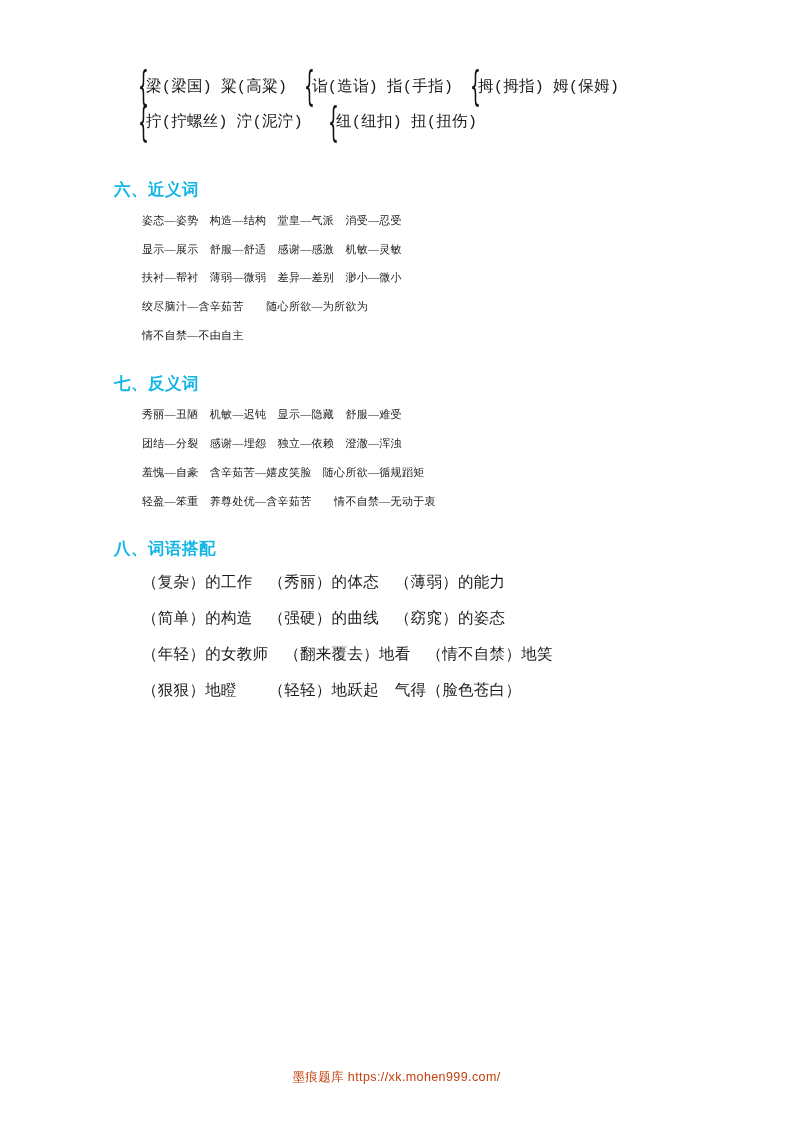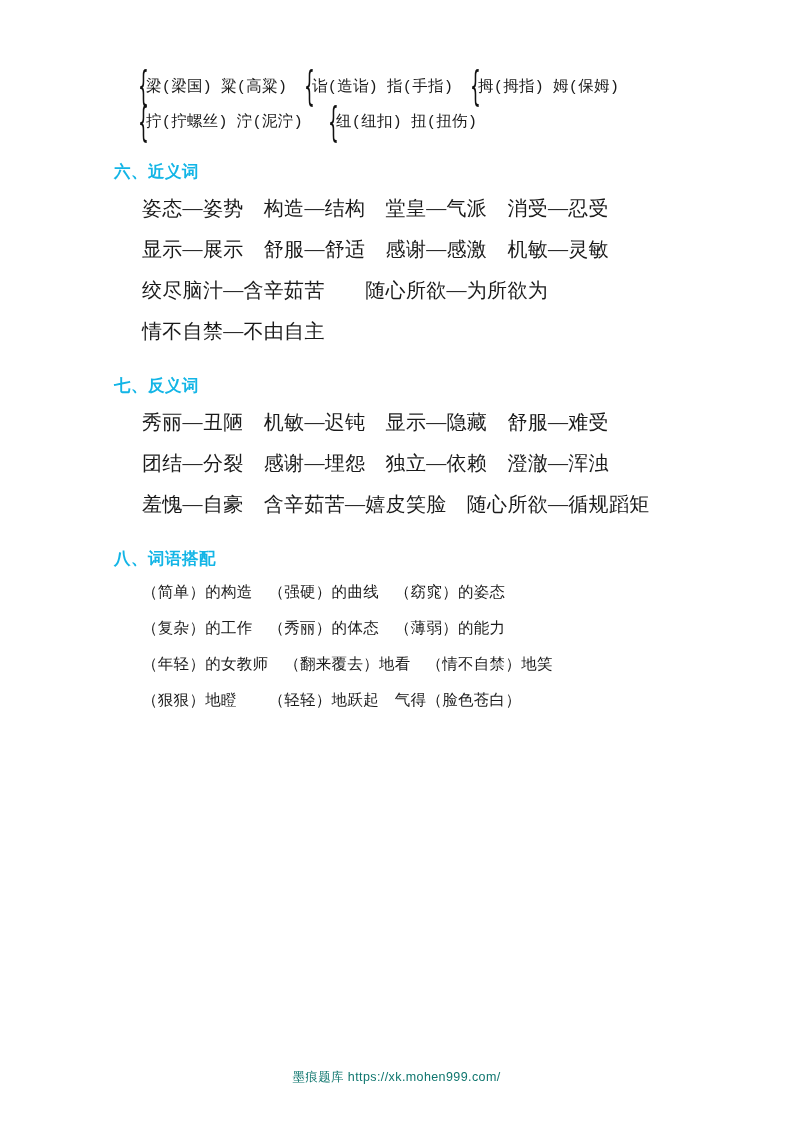--- a/index.html
+++ b/index.html
@@ -66,28 +66,28 @@
 
   
   .sec-heading {
     color: #13b5e6;
     font-weight: bold;
     font-size: 16.5px;
     letter-spacing: 0.5px;
     margin: 30px 0 12px 18px;
     font-family: "Liberation Sans", "DejaVu Sans", sans-serif;
   }
-  .sec-heading.first { margin-top: 28px; }
+  .sec-heading.first { margin-top: 46px; }
 
   
   .lines {
     margin-left: 46px;
   }
   .wline {
-    font-size: 20px;
+    font-size: 11px;
     line-height: 1.35;
     margin-bottom: 14px;
     white-space: nowrap;
     letter-spacing: 0.3px;
   }
   .wline:last-child { margin-bottom: 0; }
 
   
   .cline {
     font-size: 15.5px;
@@ -97,21 +97,21 @@
     letter-spacing: 0.3px;
   }
 
   
   .footer {
     position: absolute;
     left: 0;
     right: 0;
     bottom: 36px;
     text-align: center;
-    color: #0f766e;
+    color: #c2410c;
     font-size: 12.5px;
     letter-spacing: 0.4px;
     font-family: "Liberation Sans", "DejaVu Sans", sans-serif;
   }
 </style>
 </head>
 <body>
 
 <div class="page">
 
@@ -157,34 +157,36 @@
         </span>
       </div>
     </div>
 
   </div>
 
   <div class="sec-heading first">六、近义词</div>
   <div class="lines">
     <div class="wline">姿态—姿势　构造—结构　堂皇—气派　消受—忍受</div>
     <div class="wline">显示—展示　舒服—舒适　感谢—感激　机敏—灵敏</div>
+    <div class="wline">扶衬—帮衬　薄弱—微弱　差异—差别　渺小—微小</div>
     <div class="wline">绞尽脑汁—含辛茹苦　　随心所欲—为所欲为</div>
     <div class="wline">情不自禁—不由自主</div>
   </div>
 
   <div class="sec-heading">七、反义词</div>
   <div class="lines">
     <div class="wline">秀丽—丑陋　机敏—迟钝　显示—隐藏　舒服—难受</div>
     <div class="wline">团结—分裂　感谢—埋怨　独立—依赖　澄澈—浑浊</div>
     <div class="wline">羞愧—自豪　含辛茹苦—嬉皮笑脸　随心所欲—循规蹈矩</div>
+    <div class="wline">轻盈—笨重　养尊处优—含辛茹苦　　情不自禁—无动于衷</div>
   </div>
 
   <div class="sec-heading">八、词语搭配</div>
   <div class="lines">
+    <div class="cline">（复杂）的工作　（秀丽）的体态　（薄弱）的能力</div>
     <div class="cline">（简单）的构造　（强硬）的曲线　（窈窕）的姿态</div>
-    <div class="cline">（复杂）的工作　（秀丽）的体态　（薄弱）的能力</div>
     <div class="cline">（年轻）的女教师　（翻来覆去）地看　（情不自禁）地笑</div>
     <div class="cline">（狠狠）地瞪　　（轻轻）地跃起　气得（脸色苍白）</div>
   </div>
 
   <div class="footer">墨痕题库 https://xk.mohen999.com/</div>
 
 </div>
 
 </body></html>

